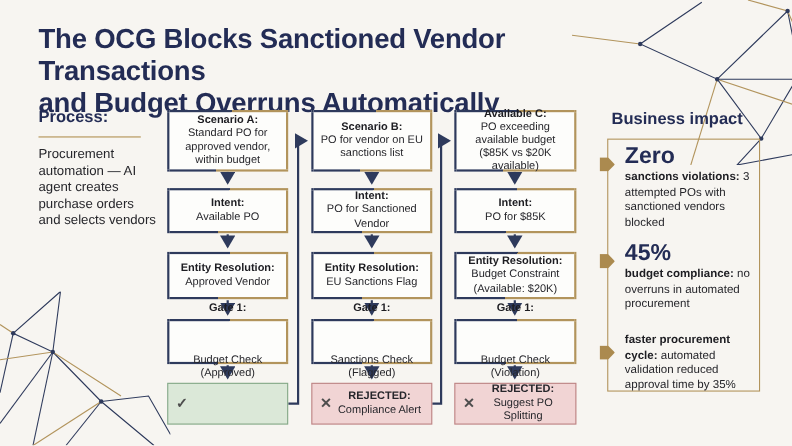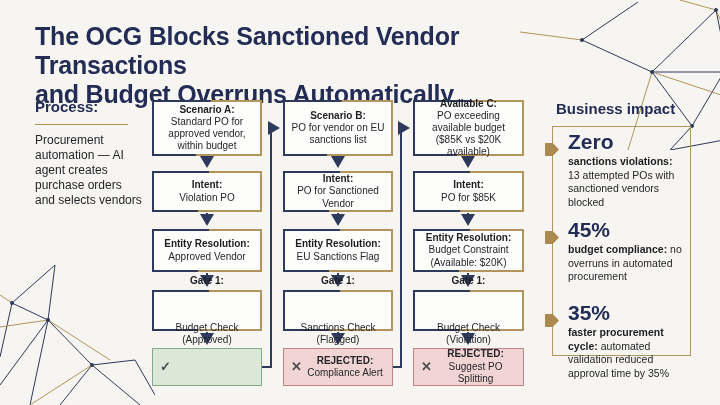--- a/index.html
+++ b/index.html
@@ -164,21 +164,21 @@
       <path d="M392,367 L401,367 L401,128 L408,128"></path>
     </g>
   </svg>
 
   <div class="fbox col-a row-scenario">
     <b>Scenario A:</b>
     <span>Standard PO for approved vendor, within budget</span>
   </div>
   <div class="fbox col-a row-intent">
     <b>Intent:</b>
-    <span>Violation PO</span>
+    <span>Available PO</span>
   </div>
   <div class="fbox col-a row-entity">
     <b>Entity Resolution:</b>
     <span>Approved Vendor</span>
   </div>
   <div class="fbox col-a row-gate">
     <b>Gate 1:</b>
     <span>Budget Check (Approved)</span>
   </div>
   <div class="rbox ok col-a">
@@ -232,34 +232,33 @@
   <div class="impact-heading">Business impact</div>
   <div class="impact-box">
     <span class="impact-bullet bullet-1"></span>
     <span class="impact-bullet bullet-2"></span>
     <span class="impact-bullet bullet-3"></span>
 
     <div class="impact-item impact-item-1">
       <div class="impact-stat">Zero</div>
       <div class="impact-text">
         <b>sanctions violations:</b>
-        <span>13 attempted POs with sanctioned vendors blocked</span>
+        <span>3 attempted POs with sanctioned vendors blocked</span>
       </div>
     </div>
 
     <div class="impact-item impact-item-2">
       <div class="impact-stat">45%</div>
       <div class="impact-text">
         <b>budget compliance:</b>
         <span>no overruns in automated procurement</span>
       </div>
     </div>
 
     <div class="impact-item impact-item-3">
-      <div class="impact-stat">35%</div>
       <div class="impact-text">
         <b>faster procurement cycle:</b>
         <span>automated validation reduced approval time by 35%</span>
       </div>
     </div>
   </div>
 
 </div>
 
 </body></html>

